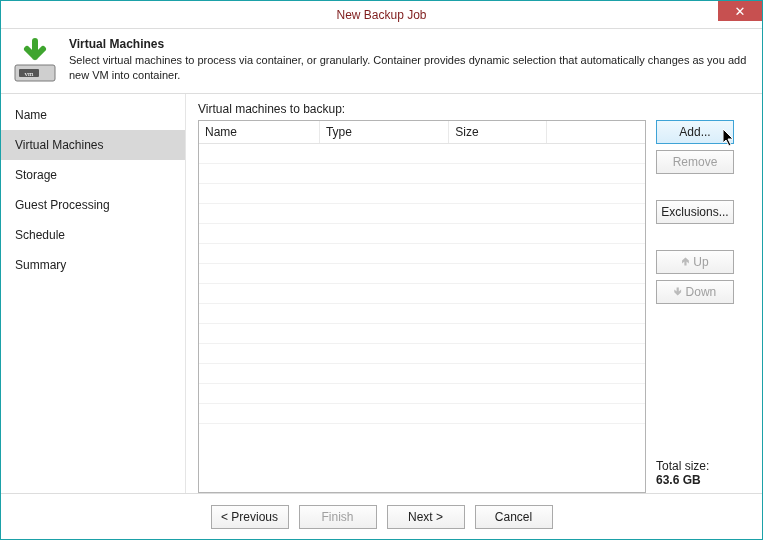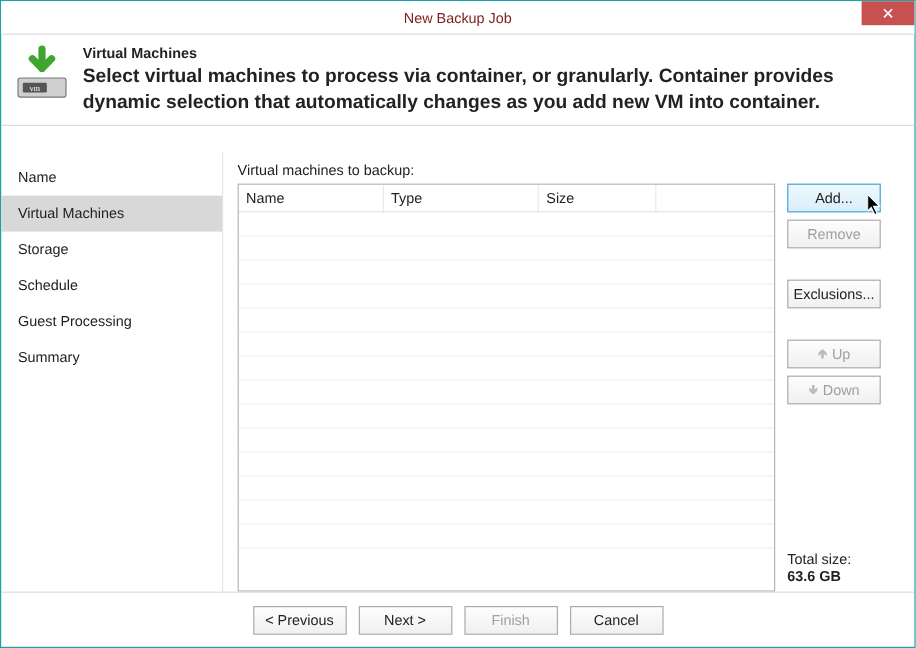--- a/index.html
+++ b/index.html
@@ -4,22 +4,22 @@
 <style>
   * { box-sizing: border-box; }
   html,body { margin:0; padding:0; font-family: "Segoe UI", Tahoma, sans-serif; font-size:12px; color:#222; background:#1ba1a8; }
   .window { width:763px; height:540px; background:#fff; border:1px solid #1ba1a8; display:flex; flex-direction:column; }
   .titlebar { height:28px; background:#fff; display:flex; align-items:center; justify-content:center; position:relative; border-bottom:1px solid #ddd; }
   .titlebar-title { font-size:12px; color:#7f1d1d; }
   .close-btn { position:absolute; top:0; right:0; width:44px; height:20px; background:#c75050; color:#fff; display:flex; align-items:center; justify-content:center; font-size:13px; font-family: Arial, sans-serif; cursor:default; }
   .header { display:flex; padding:8px 10px 8px 10px; gap:10px; border-bottom:1px solid #ddd; }
   .header-icon { width:48px; height:48px; flex:0 0 48px; position:relative; }
   .header-title { font-weight:700; font-size:12px; margin-bottom:2px; }
-  .header-desc { font-size:16px; color:#222; line-height:1.35;font-weight:bold; }
-  .body { flex:1; display:flex; min-height:0;margin-top:22px; }
+  .header-desc { font-size:11px; color:#222; line-height:1.35; }
+  .body { flex:1; display:flex; min-height:0; }
   .sidebar { width:185px; flex:0 0 185px; border-right:1px solid #e5e5e5; padding-top:6px; }
   .sidebar-item { padding:8px 14px; font-size:12px; color:#222; cursor:default; }
   .sidebar-item.selected { background:#d8d8d8; }
   .main { flex:1; padding:8px 28px 0 12px; display:flex; flex-direction:column; min-height:0; }
   .main-label { margin-bottom:4px; }
   .main-row { flex:1; display:flex; gap:10px; min-height:0; }
   .table-wrap { flex:1; border:1px solid #b4b4b4; background:#fff; overflow:hidden; display:flex; flex-direction:column; }
   table { width:100%; border-collapse:collapse; table-layout:fixed; }
   th { text-align:left; font-weight:400; font-size:12px; padding:4px 6px; background:#fff; border-bottom:1px solid #e3e3e3; border-right:1px solid #e9e9e9; }
   th:last-child { border-right:none; }
@@ -66,22 +66,22 @@
       <div class="header-desc">Select virtual machines to process via container, or granularly. Container provides dynamic selection that automatically changes as you add new VM into container.</div>
     </div>
   </div>
 
   <div class="body">
 
     <div class="sidebar">
       <div class="sidebar-item">Name</div>
       <div class="sidebar-item selected">Virtual Machines</div>
       <div class="sidebar-item">Storage</div>
+      <div class="sidebar-item">Guest Processing</div>
       <div class="sidebar-item">Schedule</div>
-      <div class="sidebar-item">Guest Processing</div>
       <div class="sidebar-item">Summary</div>
     </div>
 
     <div class="main">
       <div class="main-label">Virtual machines to backup:</div>
 
       <div class="main-row">
         <div class="table-wrap">
           <table>
             <colgroup>
@@ -212,18 +212,18 @@
             <span class="total-value">63.6 GB</span>
           </div>
         </div>
       </div>
     </div>
 
   </div>
 
   <div class="footer">
     <div class="btn">&lt; Previous</div>
+    <div class="btn disabled">Finish</div>
     <div class="btn">Next &gt;</div>
-    <div class="btn disabled">Finish</div>
     <div class="btn">Cancel</div>
   </div>
 
 </div>
 
 </body></html>

